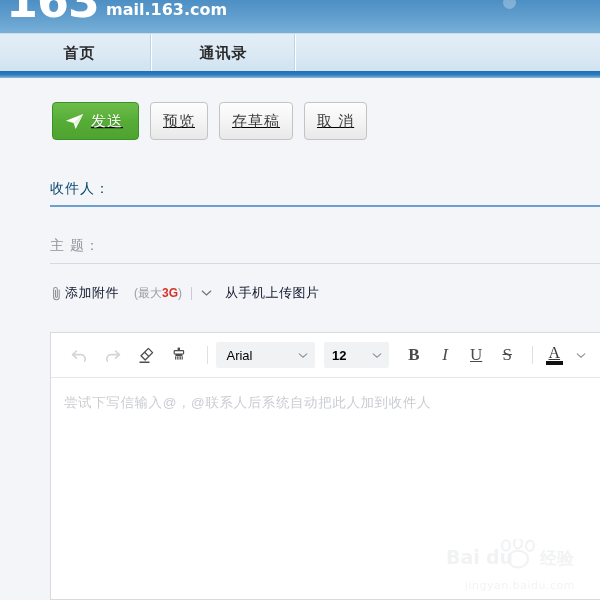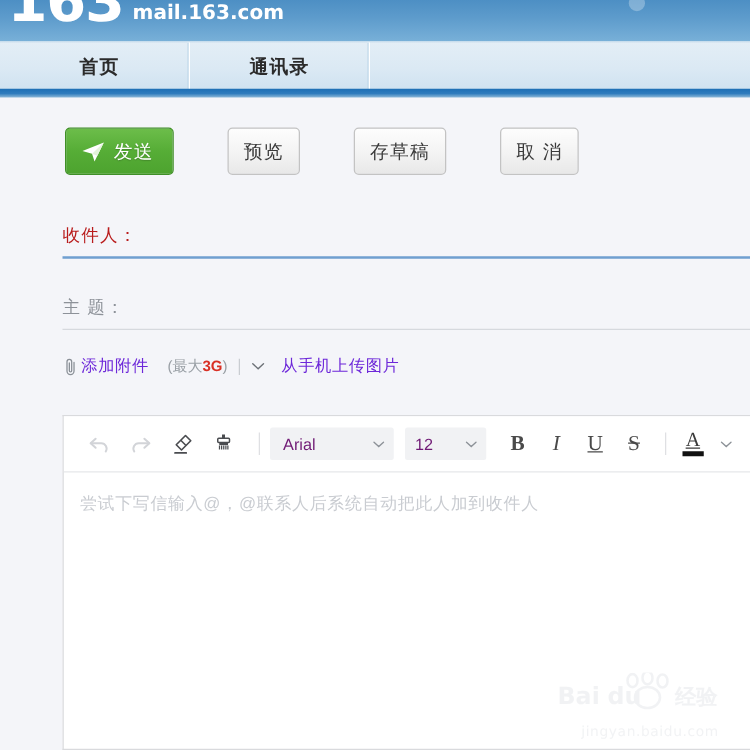--- a/index.html
+++ b/index.html
@@ -106,20 +106,21 @@
     background: linear-gradient(to bottom, #1d6fb5 0%, #2f7cbd 55%, #8cb8d8 100%);
   }
 
   
   .actions {
     position: absolute;
     left: 52px; top: 102px;
     display: flex;
     align-items: center;
     gap: 11px;
+    text-decoration: underline;
   }
   .btn-send {
     height: 38px;
     padding: 0 15px 0 12px;
     display: flex;
     align-items: center;
     gap: 7px;
     background: linear-gradient(to bottom, #6cbd4a 0%, #56ad36 50%, #4da32f 100%);
     border: 1px solid #3f8f27;
     border-radius: 4px;
@@ -142,21 +143,20 @@
     align-items: center;
     justify-content: center;
     background: linear-gradient(to bottom, #fdfdfd 0%, #f3f3f3 55%, #e8e8e8 100%);
     border: 1px solid #c3c3c3;
     border-radius: 4px;
     color: #3a3a3a;
     font-size: 15px;
     letter-spacing: 1px;
     cursor: pointer;
     box-sizing: border-box;
-    margin-left: 32px;
   }
 
   
   .field {
     position: absolute;
     left: 50px;
     width: 550px;
     box-sizing: border-box;
   }
   .field-to {
@@ -167,39 +167,39 @@
   .field-subject {
     top: 230px;
     height: 34px;
     border-bottom: 1px solid #d6d9de;
   }
   .field-label {
     font-size: 14px;
     line-height: 30px;
     letter-spacing: 1px;
   }
-  .label-to { color: #b91c1c; }
+  .label-to { color: #0c4a6e; }
   .label-subject { color: #8d9299; }
 
   
   .attach-row {
     position: absolute;
     left: 50px; top: 283px;
     display: flex;
     align-items: center;
     font-size: 13px;
     height: 20px;
   }
   .clip-icon {
     width: 13px; height: 15px;
     margin-right: 2px;
     display: block;
   }
   .link-blue {
-    color: #6d28d9;
+    color: #0f172a;
     text-decoration: none;
     cursor: pointer;
     letter-spacing: 0.5px;
   }
   .attach-note {
     color: #9aa0a6;
     margin-left: 15px;
     font-size: 12px;
   }
   .attach-note b {
@@ -260,24 +260,24 @@
     background: #f1f2f4;
     border-radius: 2px;
     display: flex;
     align-items: center;
     justify-content: space-between;
     padding: 0 7px 0 10px;
     cursor: pointer;
     margin-right: 9px;
   }
   .tb-select-font { width: 84px; }
-  .tb-select-size { width: 52px; padding-left: 8px; }
+  .tb-select-size { width: 52px; padding-left: 8px; font-weight: bold; }
   .tb-select-label {
     font-size: 13px;
-    color: #701a75;
+    color: #000000;
     text-align: right;
   }
   .tb-fmt {
     width: 32px;
     height: 30px;
     display: flex;
     align-items: center;
     justify-content: center;
     font-size: 17px;
     color: #4a4a4a;

